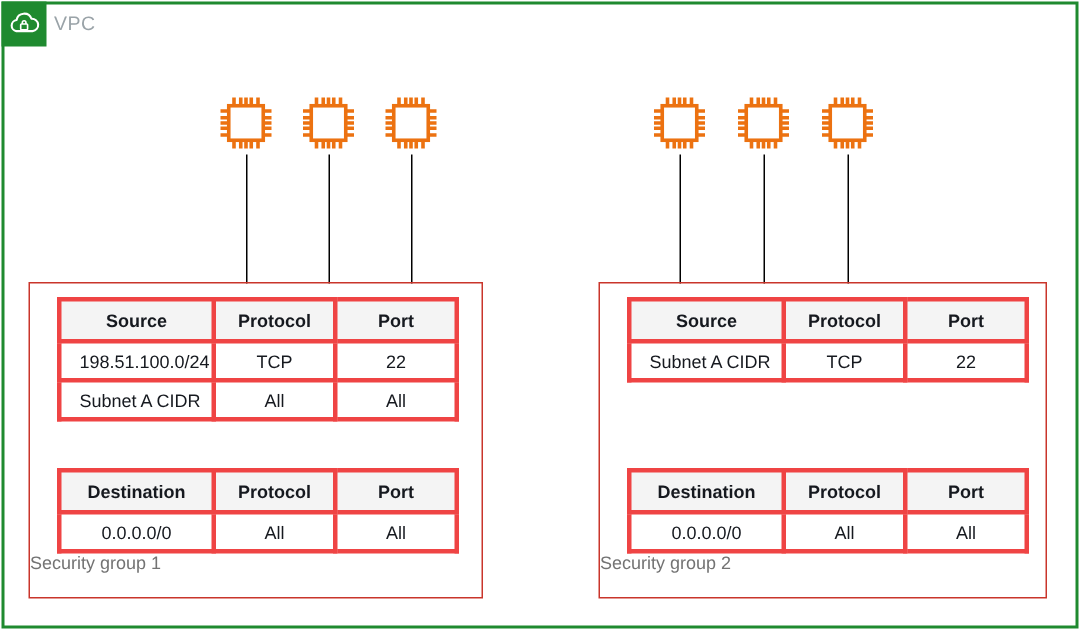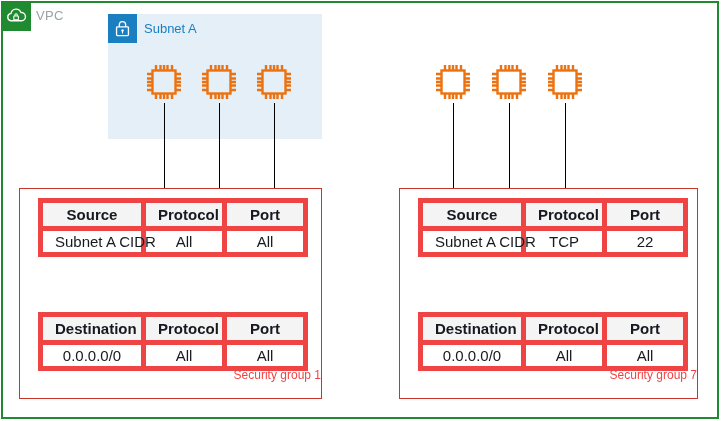--- a/index.html
+++ b/index.html
@@ -102,36 +102,36 @@
     height: 211px;
   }
   .sg-left  { left: 19px;  width: 303px; }
   .sg-right { left: 399px; width: 299px; }
 
   .sg-caption {
     position: absolute;
     left: 0;
     right: 0;
     bottom: 16px;
-    text-align: right;
+    text-align: left;
     font-size: 12px;
-    color: #ef4444;
+    color: #737373;
   }
 
   
   .rule-table {
     position: absolute;
     border-collapse: collapse;
     table-layout: fixed;
     background: #ffffff;
   }
   .rule-table td, .rule-table th {
-    border: 5px solid #ef4444;
+    border: 3px solid #ef4444;
     height: 26px;
-    font-size: 15px;
+    font-size: 12px;
     color: #16191f;
     text-align: center;
     font-weight: normal;
     padding: 0 12px;
     box-sizing: border-box;
     white-space: nowrap;
   }
   .rule-table th {
     background: #f4f4f4;
     font-weight: bold;
@@ -156,31 +156,20 @@
 
   <div class="vpc-badge">
     <svg width="22" height="22" viewBox="0 0 24 24" aria-hidden="true">
       <path d="M6.4 17.2 A4.1 4.1 0 0 1 6.6 9.1 A5.6 5.6 0 0 1 17.4 8.2 A4.4 4.4 0 0 1 18.2 17.2 Z" fill="none" stroke="#ffffff" stroke-width="1.5" stroke-linejoin="round"></path>
       <rect x="9.6" y="12.0" width="5.0" height="4.2" rx="0.6" fill="none" stroke="#ffffff" stroke-width="1.2"></rect>
       <path d="M10.8 12.0 v-1.1 a1.3 1.3 0 0 1 2.6 0 v1.1" fill="none" stroke="#ffffff" stroke-width="1.2"></path>
     </svg>
   </div>
   <div class="vpc-label">VPC</div>
 
-  <div class="subnet subnet-a">
-    <div class="subnet-badge">
-      <svg width="19" height="19" viewBox="0 0 24 24" aria-hidden="true">
-        <rect x="4.5" y="10" width="15" height="11" rx="1" fill="none" stroke="#ffffff" stroke-width="1.7"></rect>
-        <path d="M8 10 V7.4 a4 4 0 0 1 8 0 V10" fill="none" stroke="#ffffff" stroke-width="1.7"></path>
-        <circle cx="12" cy="14.6" r="1.5" fill="#ffffff"></circle>
-        <rect x="11.3" y="15.2" width="1.4" height="3.1" fill="#ffffff"></rect>
-      </svg>
-    </div>
-    <div class="subnet-title">Subnet A</div>
-  </div>
 
   <div class="chip" style="left:144px;">
     <svg width="40" height="44" viewBox="0 0 40 44" aria-hidden="true">
       <g stroke="#ec7211" stroke-width="2.4" fill="none">
         <rect x="8.5" y="8.5" width="23" height="23"></rect>
         <path d="M12 8.5 V3 M16.5 8.5 V3 M20 8.5 V3 M23.5 8.5 V3 M28 8.5 V3"></path>
         <path d="M12 31.5 V37 M16.5 31.5 V37 M20 31.5 V37 M23.5 31.5 V37 M28 31.5 V37"></path>
         <path d="M8.5 12 H3 M8.5 16.5 H3 M8.5 20 H3 M8.5 23.5 H3 M8.5 28 H3"></path>
         <path d="M31.5 12 H37 M31.5 16.5 H37 M31.5 20 H37 M31.5 23.5 H37 M31.5 28 H37"></path>
       </g>
@@ -261,20 +250,25 @@
         <col class="col-b">
         <col class="col-c">
       </colgroup>
     <tbody>
         <tr>
       <th>Source</th>
       <th>Protocol</th>
       <th>Port</th>
     </tr>
     <tr>
+      <td>198.51.100.0/24</td>
+      <td>TCP</td>
+      <td>22</td>
+    </tr>
+    <tr>
       <td>Subnet A CIDR</td>
       <td>All</td>
       <td>All</td>
     </tr>
   </tbody>
     </table>
 
   <table class="rule-table tbl-left-out">
     <colgroup>
         <col class="col-a">
@@ -289,21 +283,21 @@
     </tr>
     <tr>
       <td>0.0.0.0/0</td>
       <td>All</td>
       <td>All</td>
     </tr>
   </tbody>
     </table>
 
   <div class="sg-box sg-right">
-    <div class="sg-caption">Security group 7</div>
+    <div class="sg-caption">Security group 2</div>
   </div>
 
   <table class="rule-table tbl-right-in">
     <colgroup>
         <col class="col-a">
         <col class="col-b">
         <col class="col-c">
       </colgroup>
     <tbody>
         <tr>

